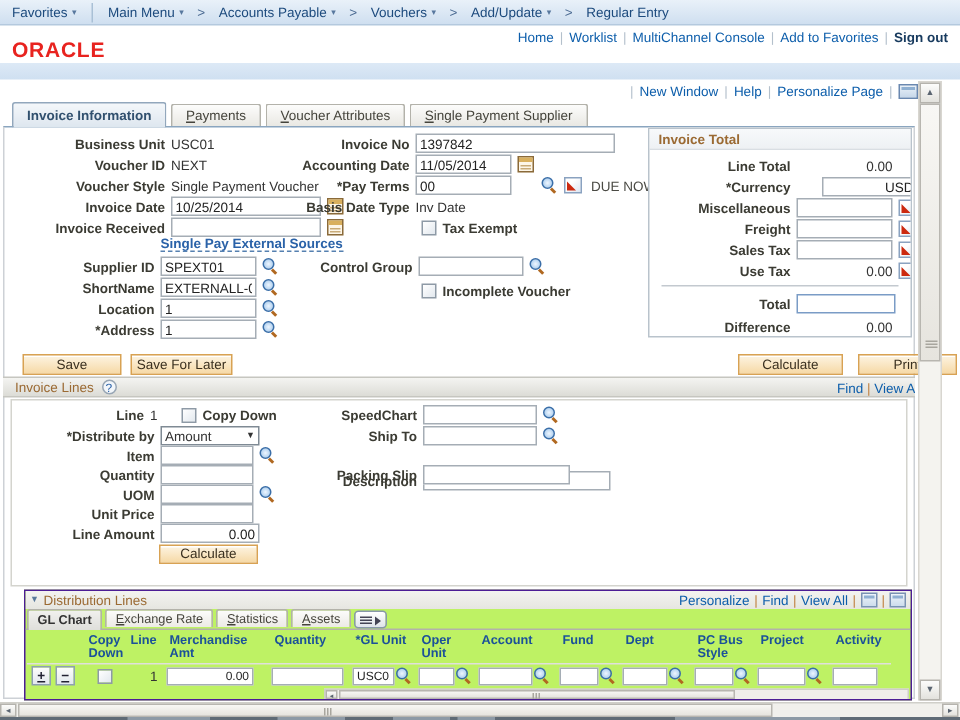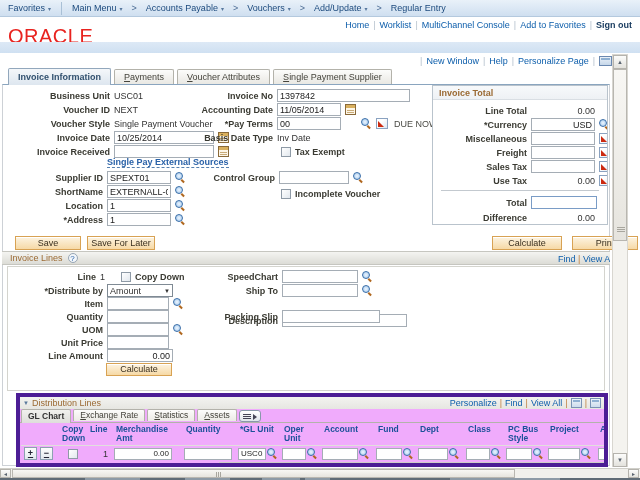--- a/index.html
+++ b/index.html
@@ -11,21 +11,21 @@
 .crumb-item{padding:0 8px;display:flex;align-items:center;gap:3px;cursor:default}
 .caret{font-size:6px;color:#58789e}
 .vdiv{width:1px;height:13px;background:#a9c0d6;margin:0 2px}
 .crumb-sep{color:#4a6a92;font-size:9px;margin:0 1px}
 
 
 .hdrlinks{position:absolute;top:20px;right:4px;display:flex;align-items:center;white-space:nowrap}
 .hlink{color:#0d5eab;margin:0 4px;cursor:pointer}
 .signout{color:#173a5e;font-weight:bold;margin:0 4px}
 .pipe{color:#b4c0cc}
-.logo{position:absolute;left:8px;top:25px;font-size:20px;font-weight:normal;color:#e8231f;letter-spacing:.5px}
+.logo{position:absolute;left:8px;top:25px;font-size:14px;font-weight:bold;color:#e8231f;letter-spacing:.5px}
 .blueband{position:absolute;left:0;top:42px;width:640px;height:11px;background:linear-gradient(#dde9f6,#cfe0f1)}
 
 
 .pagebar{position:absolute;top:56px;right:28px;display:flex;align-items:center;white-space:nowrap}
 .pgico{width:13px;height:10px;border:1px solid #6a88b0;background:linear-gradient(#eaf1f8,#c6d7e9);position:relative;margin-left:4px}
 .pgico::before{content:"";position:absolute;left:1px;top:1px;right:1px;height:2px;background:#8fb0d2}
 
 
 .tabs{position:absolute;left:8px;top:68px;display:flex;align-items:center;gap:3px;height:17px;z-index:3}
 .tab{height:15px;padding:0 9px;line-height:14px;border:1px solid #b3b2aa;border-bottom:none;border-radius:2px 2px 0 0;background:linear-gradient(#fcfcfb,#e9e8e3);color:#45443c;cursor:pointer}
@@ -67,21 +67,21 @@
 
 
 .btn{position:absolute;height:14px;background:linear-gradient(#fdf4e2,#f6d9a6);border:1px solid #d8a253;font:9px "Liberation Sans",sans-serif;color:#3a3020;text-align:center;line-height:12px;box-shadow:inset 0 1px 0 #fff;cursor:pointer}
 
 
 .secbar{position:absolute;left:2px;top:251px;width:608px;height:14px;background:linear-gradient(#f4f4f1,#dcdcd6);border-top:1px solid #c6c6c0;border-bottom:1px solid #c6c6c0;display:flex;align-items:center;gap:5px;padding:0 8px;color:#9b6a33;overflow:hidden}
 .il-links{position:absolute;left:556px;top:2px;white-space:nowrap}
 .ilbox{position:absolute;left:7px;top:266px;width:598px;height:125px;border:1px solid #d4d4ce}
 
 
-.distbox{position:absolute;left:16px;top:393px;width:592px;height:74px;border:4px solid #4c1d95;overflow:hidden;background:#f0abfc}
+.distbox{position:absolute;left:16px;top:393px;width:592px;height:74px;border:1px solid #4c1d95;overflow:hidden;background:#bef264}
 .dhdr{position:absolute;left:0;top:0;right:0;height:12px;background:linear-gradient(#f3f3f0,#e6e6e1);display:flex;align-items:center;padding:0 3px;color:#9b6a33;gap:3px}
 .dhdr .right{margin-left:auto;display:flex;align-items:center;gap:3px}
 .coll{font-size:6px;color:#5a7a9c}
 .dtabs{position:absolute;left:1px;top:12px;display:flex;gap:2px;height:14px;z-index:2}
 .dtab{height:12px;padding:0 6px;line-height:11px;font-size:8.5px;border:1px solid #b3b2aa;border-bottom:none;border-radius:2px 2px 0 0;background:linear-gradient(#fcfcfb,#eceae5);color:#45443c;cursor:pointer}
 .dtab:not(.active)::first-letter{text-decoration:underline}
 .dtab.active{height:14px;line-height:13px;font-weight:bold;background:linear-gradient(#f1f1ee,#dededa);color:#333}
 .dtabline{position:absolute;left:0;top:25px;right:0;border-top:1px solid #b3b2aa}
 .colico{width:22px;height:12px;border:1px solid #8898aa;border-radius:3px;background:linear-gradient(#fff,#dfe4ea);position:relative;align-self:center;cursor:pointer}
 .colico::before{content:"";position:absolute;left:3px;top:3px;width:8px;height:1px;background:#445;box-shadow:0 2px 0 #445,0 4px 0 #445}
@@ -253,21 +253,21 @@
   </div>
 
   <div class="itbox">
     <div class="ittitle">Invoice Total</div>
     <div class="tr" style="top:18px">
       <span class="lbl">Line Total</span>
       <span class="tval">0.00</span>
     </div>
     <div class="tr" style="top:32px">
       <span class="lbl">*Currency</span>
-      <input class="inp num" style="width: 64px;" value="USD">
+      <input class="inp num" style="width: 64px; margin-left: 17px;" value="USD">
       <span class="mag"></span>
     </div>
     <div class="tr" style="top:46px">
       <span class="lbl">Miscellaneous</span>
       <input class="inp" style="width: 64px;" value="">
       <span class="redx"></span>
     </div>
     <div class="tr" style="top:60px">
       <span class="lbl">Freight</span>
       <input class="inp" style="width: 64px;" value="">
@@ -451,27 +451,20 @@
             <span class="mag"></span>
           </div>
       </div>
       <div class="dcol" style="width:48px">
         <div class="dhead">Dept</div>
         <div class="dcell">
             <input class="inp" style="width: 30px;" value="">
             <span class="mag"></span>
           </div>
       </div>
-      <div class="dcol" style="width:40px">
-        <div class="dhead">Class</div>
-        <div class="dcell">
-            <input class="inp" style="width: 24px;" value="">
-            <span class="mag"></span>
-          </div>
-      </div>
       <div class="dcol" style="width:42px">
         <div class="dhead">PC Bus Style</div>
         <div class="dcell">
             <input class="inp" style="width: 26px;" value="">
             <span class="mag"></span>
           </div>
       </div>
       <div class="dcol" style="width:50px">
         <div class="dhead">Project</div>
         <div class="dcell">

